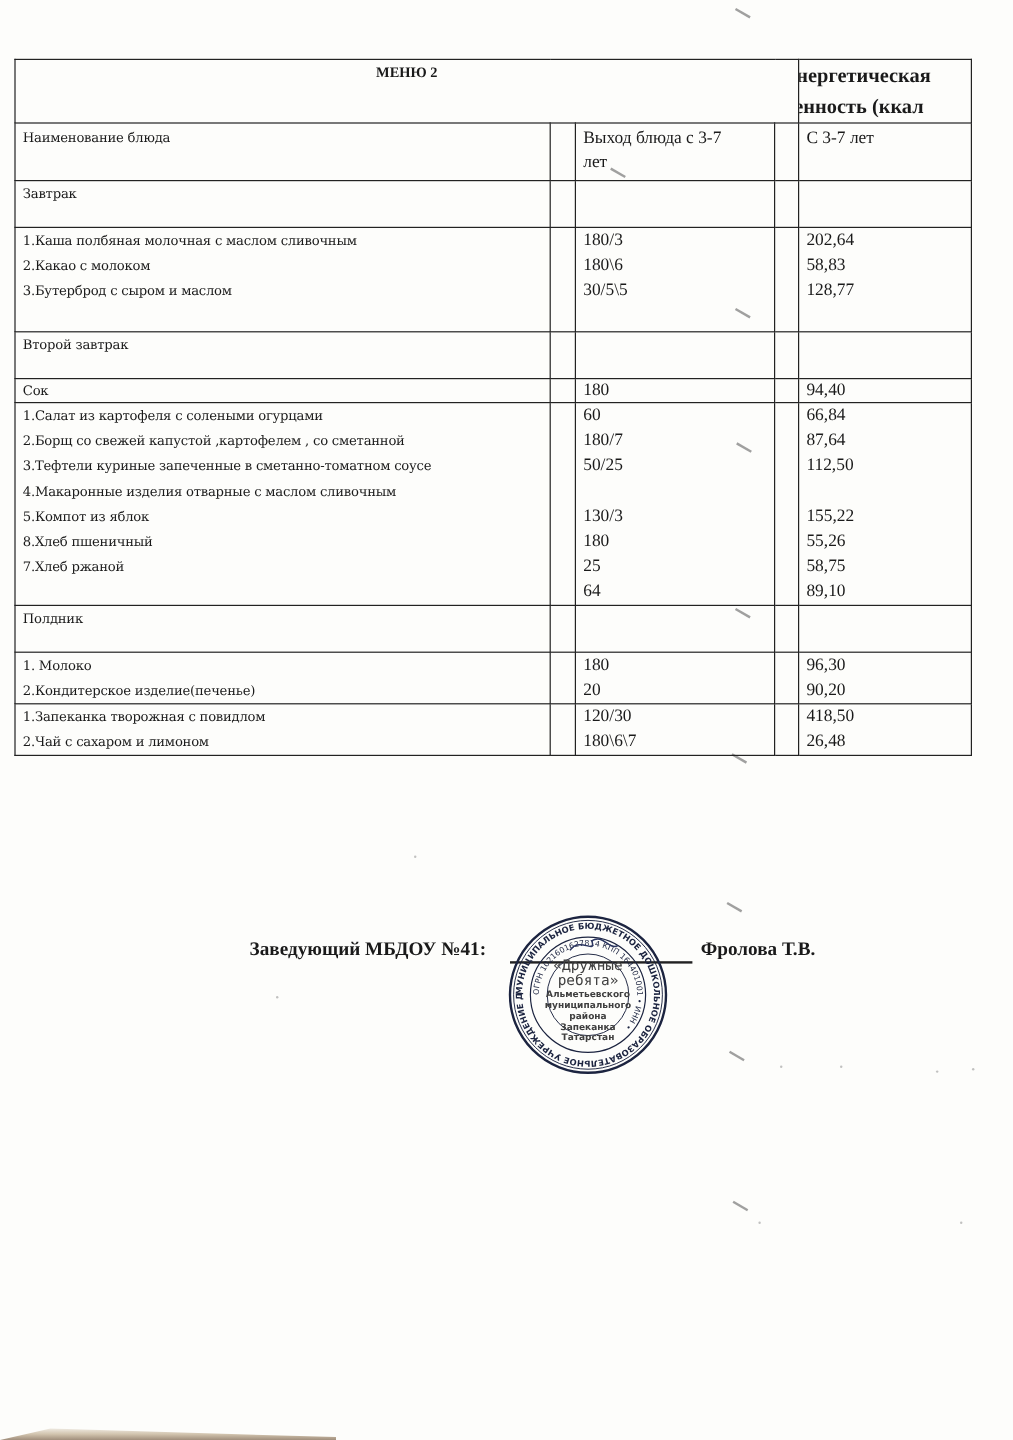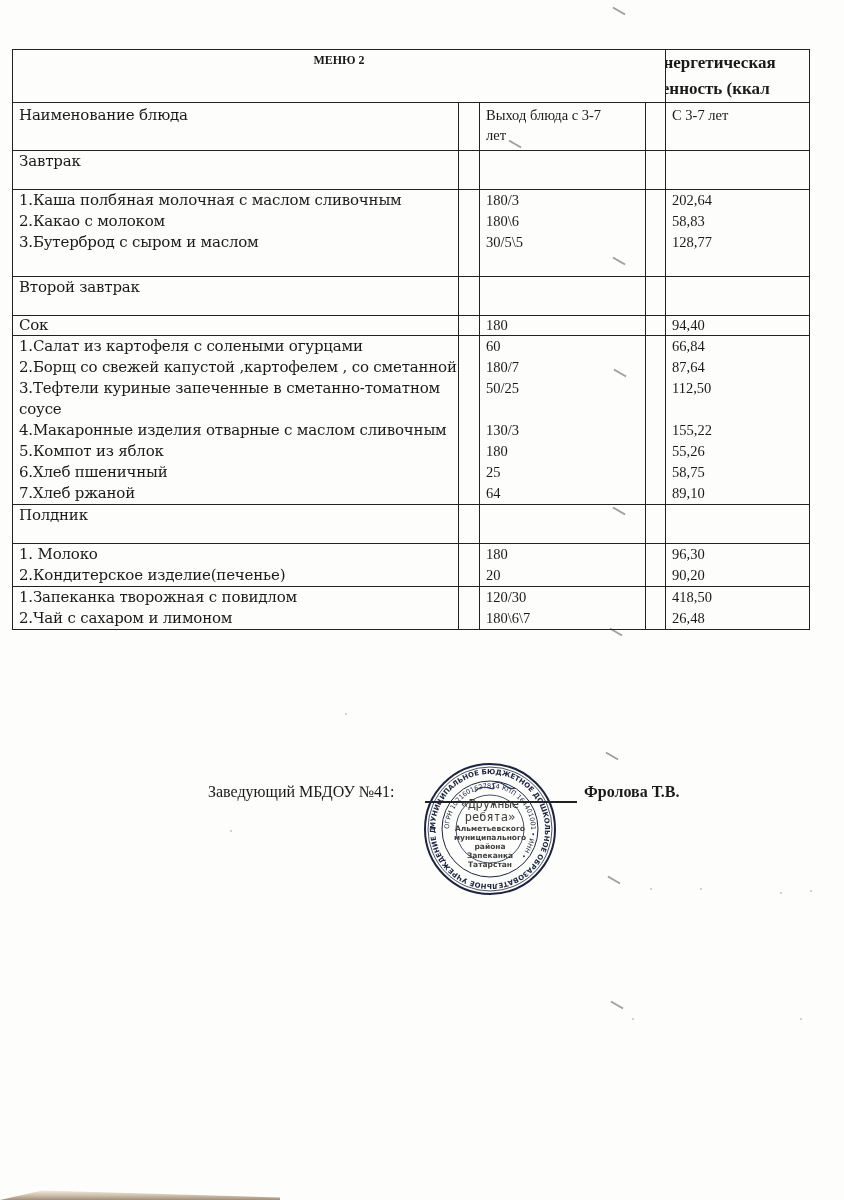--- a/index.html
+++ b/index.html
@@ -30,27 +30,27 @@
 
     .title-cell { text-align: center; font-weight: bold; font-size: 12px; padding-top: 4px; }
     .energy-head { font-weight: bold; font-size: 17px; line-height: 26px; padding: 3px 4px 2px 6px; white-space: nowrap; }
     .hdr td { height: 45px; }
     .hdr .sub { line-height: 20px; padding-top: 2px; }
     .section td { height: 38px; }
     .section .label { padding-top: 0; }
     .items td { padding-top: 3px; padding-bottom: 2px; }
     .items .line { display: block; white-space: nowrap; }
     .items .cellv .line { white-space: nowrap; }
-    .name-cell { font-family: "DejaVu Serif", serif; font-size: 15px; letter-spacing: -0.2px; }
+    .name-cell { font-family: "DejaVu Serif", serif; font-size: 11px; letter-spacing: -0.2px; }
     .single td { height: 19px; line-height: 19px; }
     .wrap-line { white-space: normal !important; }
 
     .signature {
       position: absolute; left: 208px; top: 783px;
-      font-weight: normal; font-size: 16px; white-space: nowrap;
+      font-weight: bold; font-size: 16px; white-space: nowrap;
     }
     .sig-line { position: absolute; left: 425px; top: 801px; width: 152px; height: 1.5px; background: #222; }
     .sig-name { position: absolute; left: 584px; top: 783px; font-weight: bold; font-size: 16px; white-space: nowrap; }
 
     .stamp { position: absolute; left: 423px; top: 762px; width: 134px; height: 134px; }
     .stamp-center { position: absolute; left: 0; top: 36px; width: 134px; text-align: center; color: #404040; }
     .stamp-center .big { font-family: "DejaVu Sans Mono", monospace; font-size: 12px; line-height: 13px; }
     .stamp-center .small { font-family: "DejaVu Sans", sans-serif; font-size: 7.5px; line-height: 9px; font-weight: bold; }
 
     .bottom-edge { position: absolute; left: 0; top: 1188px; width: 280px; height: 12px;
@@ -154,21 +154,21 @@
           <span class="line">94,40</span>
         </td>
       </tr>
       <tr class="items">
         <td class="name-cell">
           <span class="line">1.Салат из картофеля с солеными огурцами</span>
           <span class="line">2.Борщ со свежей капустой ,картофелем , со сметанной</span>
           <span class="line wrap-line">3.Тефтели куриные запеченные в сметанно-томатном соусе</span>
           <span class="line">4.Макаронные изделия отварные с маслом сливочным</span>
           <span class="line">5.Компот из яблок</span>
-          <span class="line">6.Хлеб пшеничный</span>
+          <span class="line">8.Хлеб пшеничный</span>
           <span class="line">7.Хлеб ржаной</span>
         </td>
         <td></td>
         <td class="cellv">
           <span class="line">60</span>
           <span class="line">180/7</span>
           <span class="line">50/25</span>
           <span class="line">&nbsp;</span>
           <span class="line">130/3</span>
           <span class="line">180</span>

